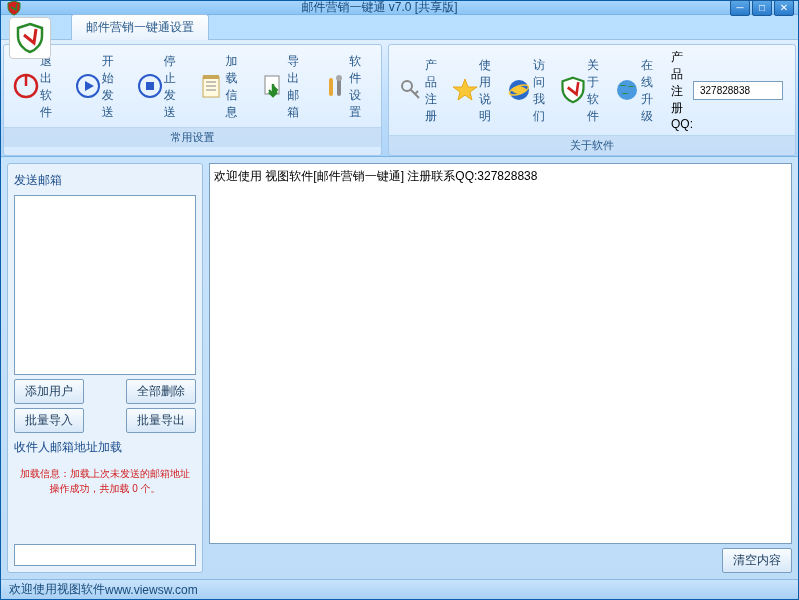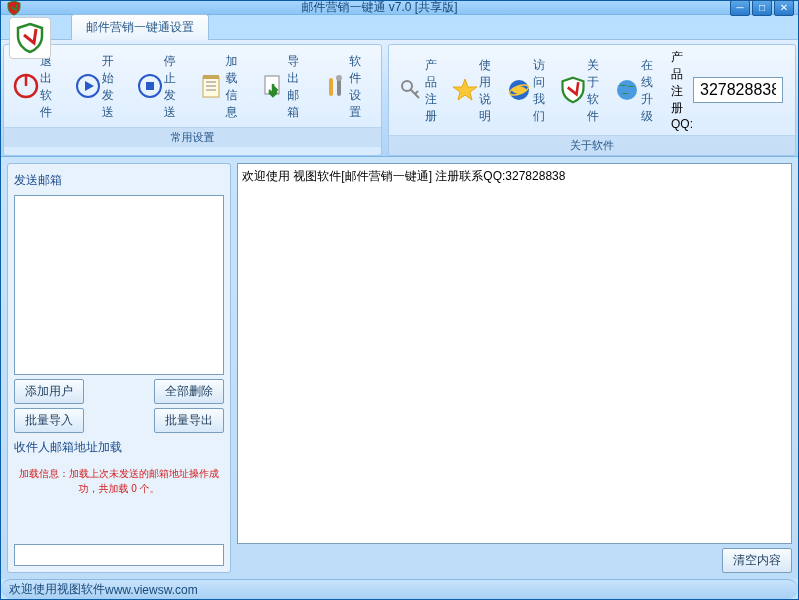--- a/index.html
+++ b/index.html
@@ -18,36 +18,36 @@
 .tab { background: linear-gradient(to bottom, #fefefe 0%, #e8f2fc 100%); border: 1px solid #9ac0e4; border-bottom: none; border-radius: 3px 3px 0 0; padding: 4px 14px; font-size: 12px; color: #2a5a8a; }
 
 .toolbar { background: linear-gradient(to bottom, #e0efff 0%, #c0dffc 50%, #b0d5f8 100%); border-top: 1px solid #9ac0e4; border-bottom: 1px solid #7ab5e8; display: flex; padding: 4px 2px 0 2px; gap: 6px; }
 .toolbar-group { border: 1px solid #a5c8eb; border-radius: 3px; background: linear-gradient(to bottom, #f0f7ff 0%, #d8ebff 100%); display: flex; flex-direction: column; }
 .toolbar-items { display: flex; padding: 4px; gap: 2px; align-items: center; }
 .toolbar-btn { display: flex; flex-direction: row; align-items: center; padding: 2px 4px; cursor: pointer; border-radius: 3px; }
 .toolbar-icon { width: 32px; height: 32px; display: flex; align-items: center; justify-content: center; font-size: 24px; }
 .toolbar-label { font-size: 12px; color: #2a5a8a; margin-top: 2px; }
 .group-title { text-align: center; font-size: 11px; color: #2a5a8a; padding: 2px 0; background: rgba(180,210,240,0.5); border-top: 1px solid #b8d5f0; }
 .qq-box { display: flex; align-items: center; gap: 0; padding: 0 8px; }
-.qq-input { border: 1px solid #7a9ec0; padding: 3px 6px; width: 90px; font-size: 16px; background: #fff; }
+.qq-input { border: 1px solid #7a9ec0; padding: 3px 6px; width: 90px; font-size: 10px; background: #fff; }
 
 .main-area { flex: 1; display: flex; padding: 6px; gap: 6px; background: linear-gradient(to bottom, #c8e3fc 0%, #bddcf8 100%); overflow: hidden; }
-.left-panel { width: 224px; background: #e8f2fc; border: 1px solid #9ac0e4; border-radius: 3px; padding: 6px; display: flex; flex-direction: column; gap: 4px; }
+.left-panel { width: 196px; background: #e8f2fc; border: 1px solid #9ac0e4; border-radius: 3px; padding: 6px; display: flex; flex-direction: column; gap: 4px; }
 .panel-header { color: #1a4b8a; font-size: 12px; padding: 2px 0; }
 .list-box { background: #fff; border: 1px solid #7a9ec0; flex: 0 0 180px; }
 .btn-row { display: flex; gap: 10px; justify-content: space-between; }
 .small-btn { background: linear-gradient(to bottom, #f8fcff 0%, #d8e8f8 100%); border: 1px solid #7a9ec0; border-radius: 2px; padding: 3px 10px; font-size: 12px; cursor: pointer; color: #1a3a5a; }
 .load-info { color: #d02020; font-size: 10px; line-height: 1.5; padding: 4px 2px; text-align: center; }
 .text-input { background: #fff; border: 1px solid #7a9ec0; padding: 3px; width: 100%; font-size: 12px; }
 
 .right-panel { flex: 1; display: flex; flex-direction: column; gap: 4px; }
 .log-box { flex: 1; background: #fff; border: 1px solid #7a9ec0; padding: 4px; font-size: 12px; color: #000; overflow: auto; }
 .right-btn-row { display: flex; justify-content: flex-end; }
 
-.statusbar { height: 20px; background: linear-gradient(to bottom, #c8e3fc 0%, #a8d0f5 100%); border-top: 1px solid #8ab8e0; display: flex; align-items: center; padding: 0 8px; font-size: 12px; color: #1a4b7a; border-radius: 10px; }
+.statusbar { height: 20px; background: linear-gradient(to bottom, #c8e3fc 0%, #a8d0f5 100%); border-top: 1px solid #8ab8e0; display: flex; align-items: center; padding: 0 8px; font-size: 12px; color: #1a4b7a; }
 .statusbar a { color: #1a4b7a; text-decoration: none; }
 
 .shield-svg { width: 32px; height: 32px; }
 </style>
 </head>
 <body>
 
 <div class="window">
   <div class="titlebar">
     <div class="app-icon">

